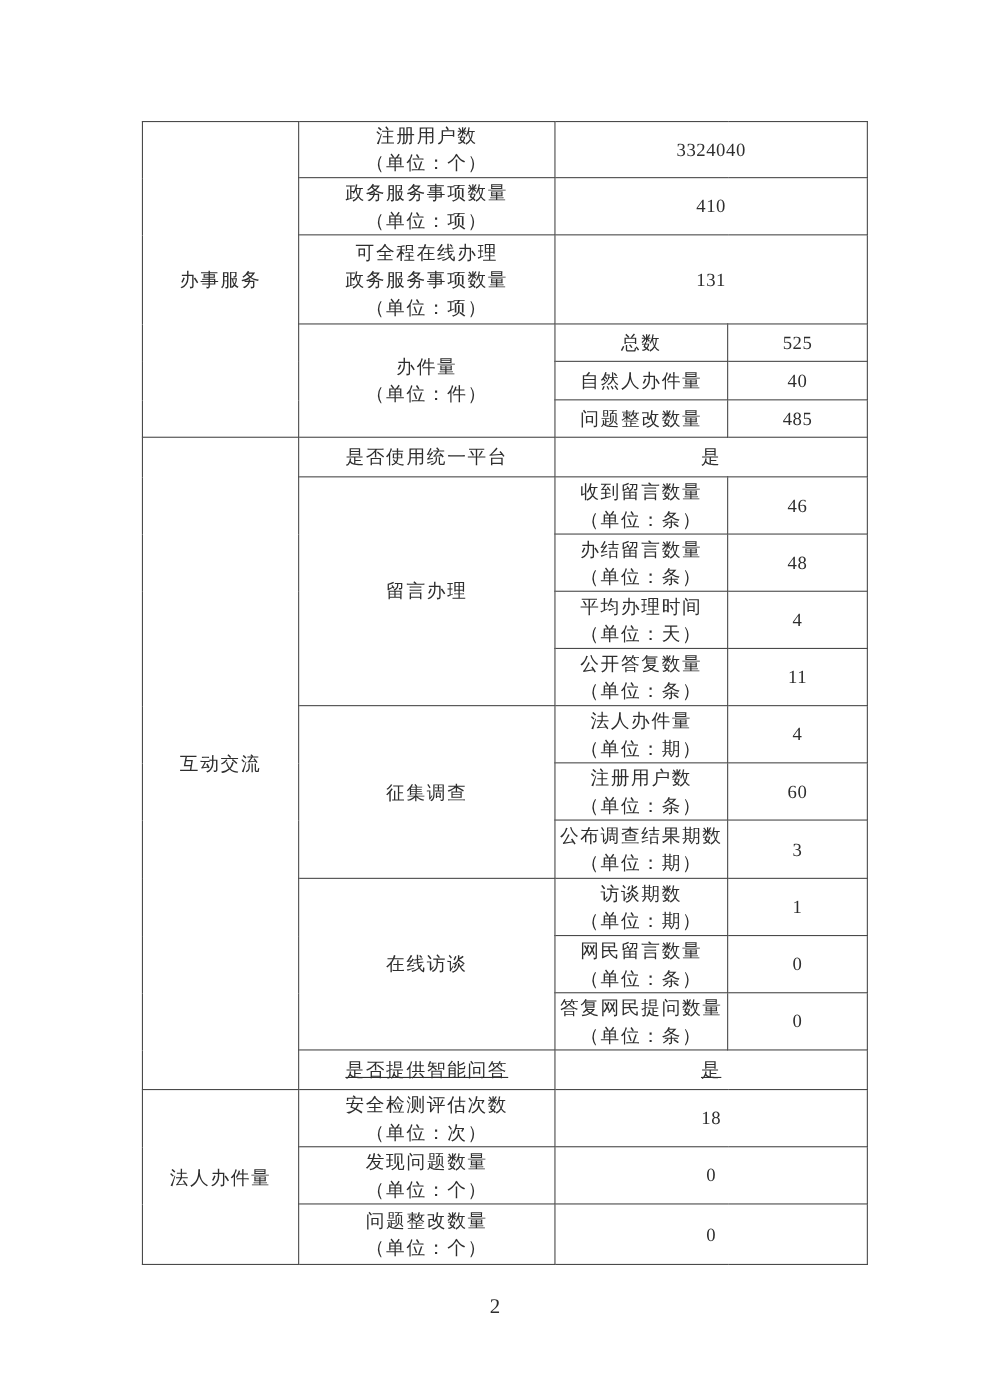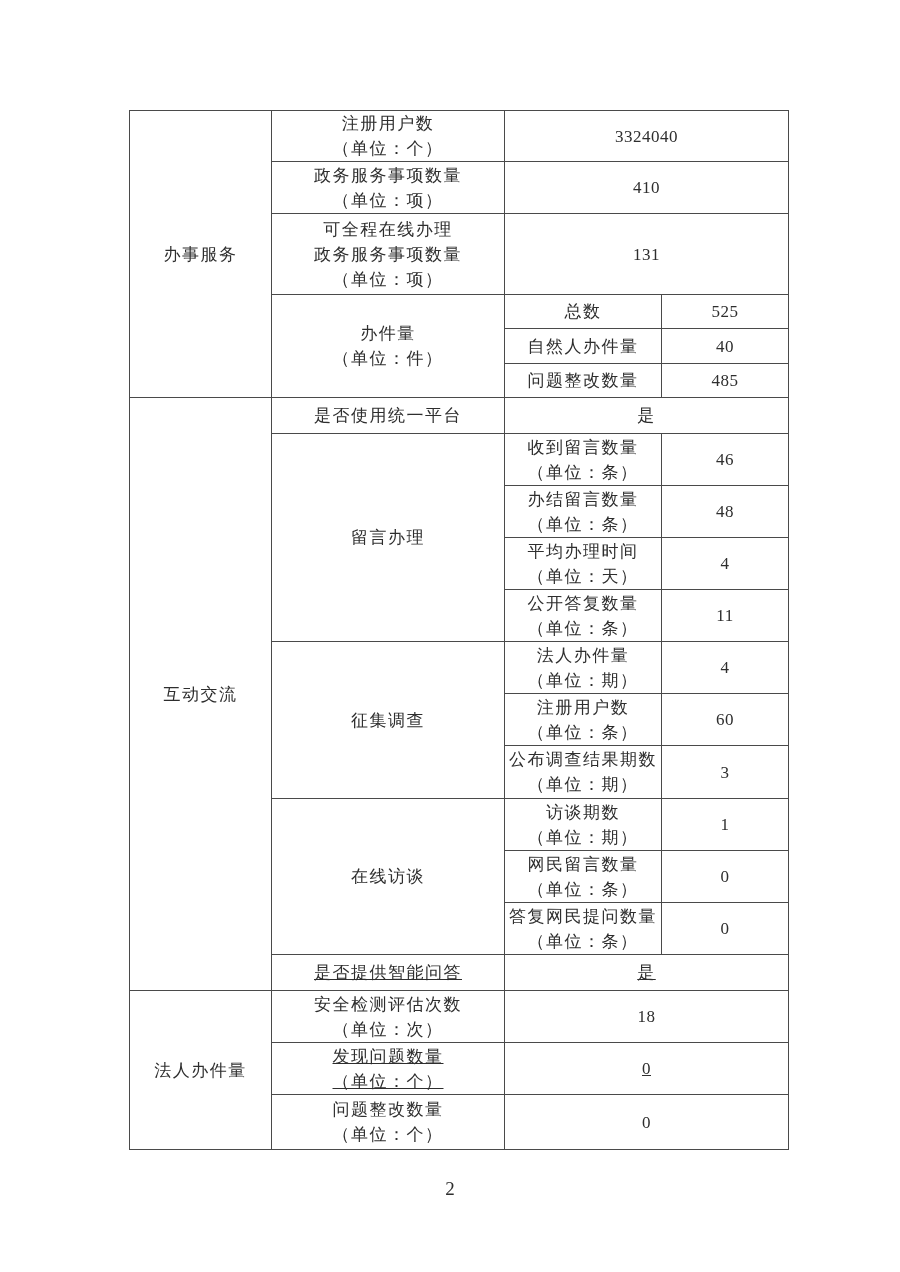--- a/index.html
+++ b/index.html
@@ -194,21 +194,21 @@
       </tr>
 
       <tr style="height:52px;">
         <td class="zh" rowspan="3">法人办件量</td>
         <td class="zh">
           <span class="line">安全检测评估次数</span>
           <span class="line">（单位：次）</span>
         </td>
         <td class="num" colspan="2">18</td>
       </tr>
-      <tr style="height:52px;text-decoration:underline;">
+      <tr style="height:52px;">
         <td class="zh">
           <span class="line">发现问题数量</span>
           <span class="line">（单位：个）</span>
         </td>
         <td class="num" colspan="2">0</td>
       </tr>
       <tr style="height:55px;">
         <td class="zh">
           <span class="line">问题整改数量</span>
           <span class="line">（单位：个）</span>

